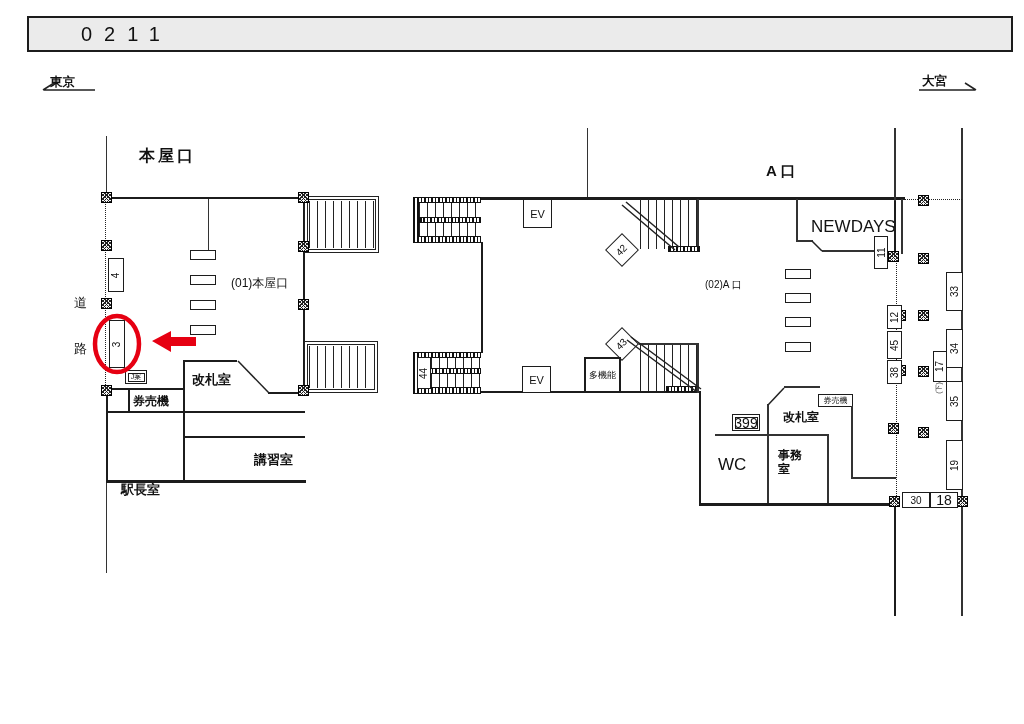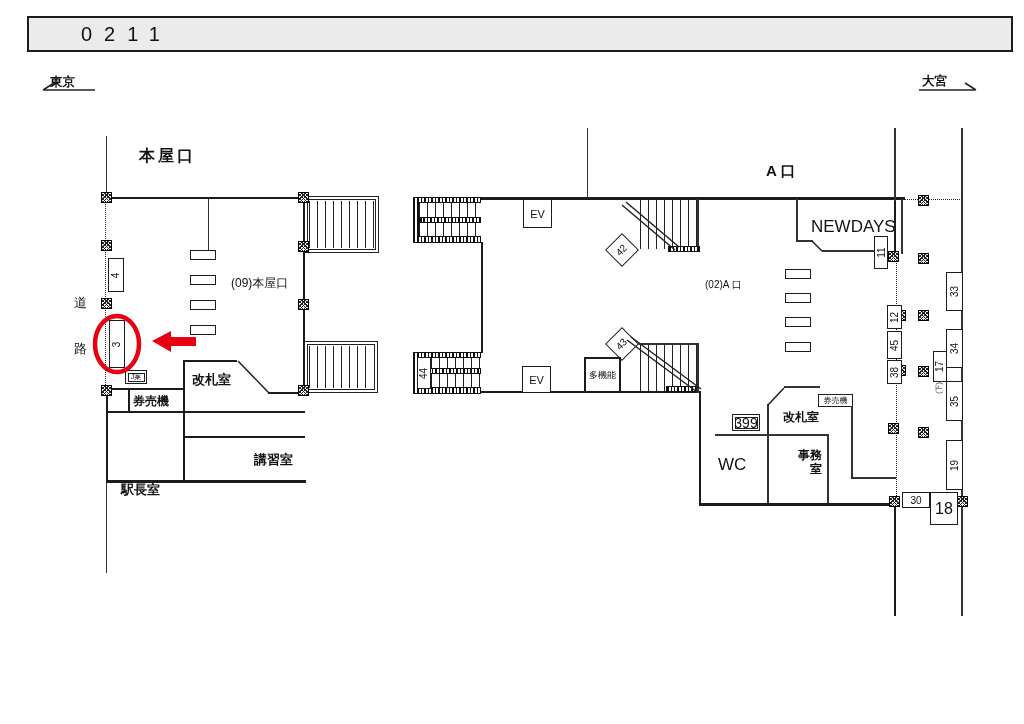--- a/index.html
+++ b/index.html
@@ -53,21 +53,21 @@
 <div class="page">
 
   <div class="hdr">
     <div class="cell c-code">0211</div>
   </div>
 
   <div class="lbl" style="left:50px;top:74px;font-size:12.5px;font-weight:bold;">東京</div>
   <div class="lbl" style="left:922px;top:57px;font-size:12.5px;font-weight:bold;margin-top:16px;">大宮</div>
 
   <div class="lbl" style="left:139px;top:146px;font-size:16px;font-weight:bold;letter-spacing:3px;">本屋口</div>
-  <div class="lbl" style="left:231px;top:275px;font-size:12px;">(09)本屋口</div>
+  <div class="lbl" style="left:231px;top:275px;font-size:12px;">(01)本屋口</div>
   <div class="lbl" style="left:74px;top:294px;font-size:13px;">道</div>
   <div class="lbl" style="left:74px;top:340px;font-size:13px;">路</div>
 
   <div class="thin" style="left:106px;top:136px;width:1px;height:61px;"></div>
   <div class="wall" style="left:106px;top:197px;width:200px;height:2px;"></div>
   <div class="dotv" style="left:105px;top:199px;height:192px;"></div>
   <div class="wall" style="left:106px;top:391px;width:2px;height:91px;"></div>
   <div class="thin" style="left:106px;top:482px;width:1px;height:91px;"></div>
   <div class="wall" style="left:303px;top:199px;width:2px;height:194px;"></div>
   <div class="thin" style="left:208px;top:199px;width:1px;height:52px;"></div>
@@ -186,21 +186,21 @@
   <div class="thin" style="left:767px;top:404px;width:1.5px;height:101px;"></div>
   <div class="lbl" style="left:783px;top:409px;font-size:12px;font-weight:bold;">改札室</div>
   <div class="dbox" style="left:732px;top:414px;width:28px;height:17px;">
     <div class="in2" style="font-size:14px;">399</div>
   </div>
 
   <div class="thin" style="left:715px;top:434px;width:113px;height:1.5px;"></div>
   <div class="thin" style="left:827px;top:434px;width:1.5px;height:71px;"></div>
   <div class="wall" style="left:699px;top:503px;width:199px;height:2.5px;"></div>
   <div class="lbl" style="left:718px;top:455px;font-size:17px;">WC</div>
-  <div class="lbl" style="left:778px;top:448px;width:44px;text-align:right;font-size:12px;font-weight:bold;line-height:14px;">
+  <div class="lbl" style="left:778px;top:448px;width:44px;text-align:left;font-size:12px;font-weight:bold;line-height:14px;">
     <span>事務</span><br>
     <span>室</span>
   </div>
 
   <div class="thin" style="left:894px;top:128px;width:1.5px;height:73px;"></div>
   <div class="dotv" style="left:896px;top:263px;height:241px;"></div>
   <div class="wall" style="left:894px;top:504px;width:2px;height:112px;"></div>
   <div class="thin" style="left:961px;top:128px;width:1.5px;height:488px;"></div>
   <div class="doth" style="left:903px;top:199px;width:59px;"></div>
 
@@ -238,21 +238,21 @@
   <div class="lbl" style="left:929px;top:379px;width:20px;height:18px;display:flex;align-items:center;justify-content:center;">
       <span style="transform:rotate(-90deg);font-size:7px;">(下)</span>
     </div>
   <div class="vbox" style="left:946px;top:381px;width:17px;height:40px;">
       <span>35</span>
     </div>
   <div class="vbox" style="left:946px;top:440px;width:17px;height:50px;">
       <span>19</span>
     </div>
   <div class="hbox" style="left:902px;top:492px;width:28px;height:16px;font-size:10px;">30</div>
-  <div class="hbox" style="left:930px;top:492px;width:28px;height:33px;font-size:16px;">18</div>
+  <div class="hbox" style="left:930px;top:492px;width:28px;height:16px;font-size:14px;">18</div>
 
   <svg class="ovl" width="1024" height="724" viewBox="0 0 1024 724">
     <g stroke="#222" stroke-width="1.5" fill="none">
       <path d="M95 90 H44 M54 83 L43 90"></path>
       <path d="M919 90 H975 M965 83 L976 90"></path>
       <path d="M238 361 L269 393"></path>
       <path d="M768 405 L784 388"></path>
       <path d="M812 241 L822 251"></path>
       <path d="M622 205 L675 250 M626 202 L679 247"></path>
       <path d="M627 340 L697 392 M631 337 L701 389"></path>

